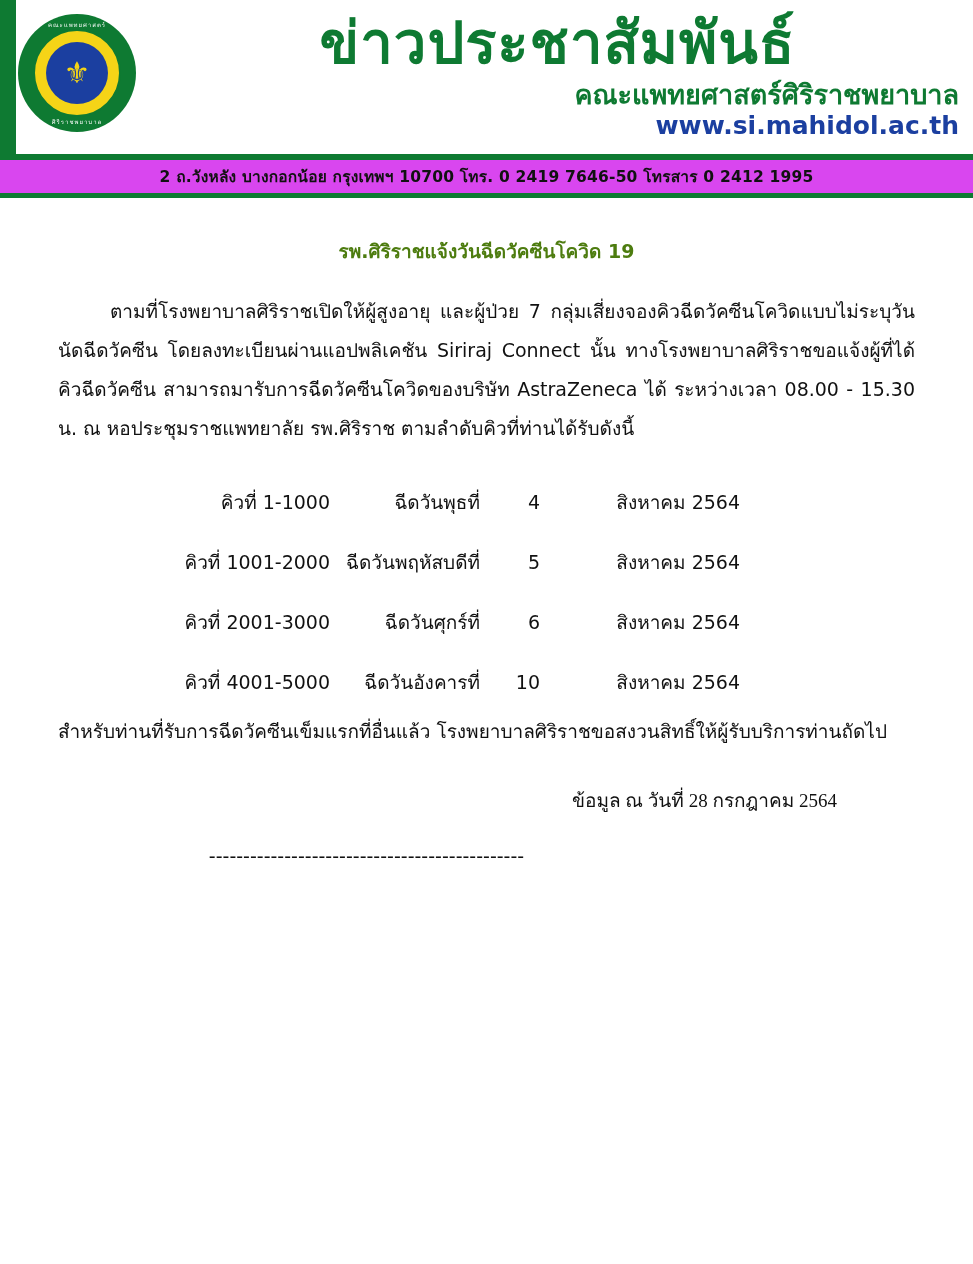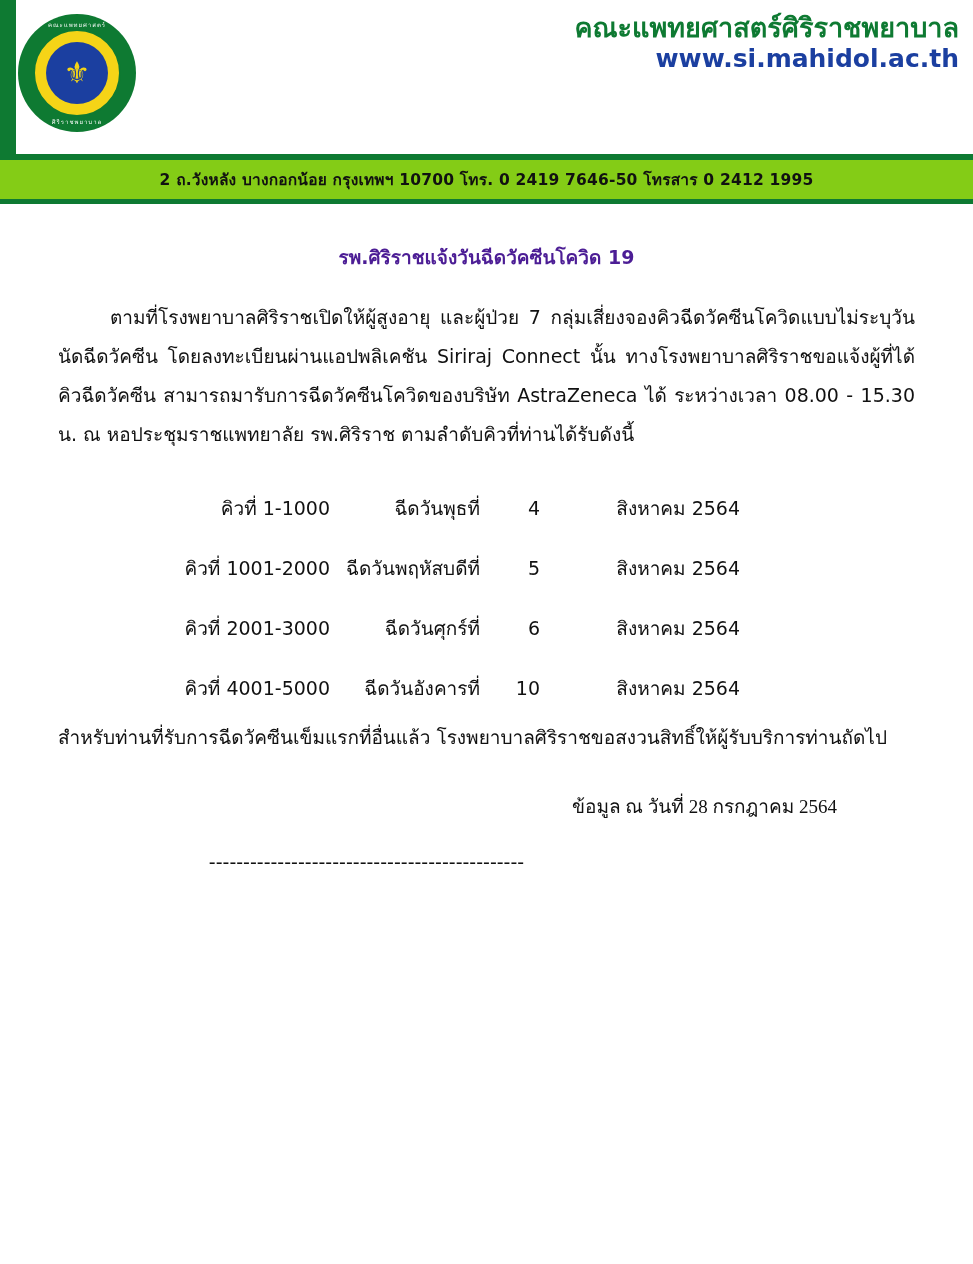--- a/index.html
+++ b/index.html
@@ -128,22 +128,22 @@
   .title-url {
     font-size: 25px;
     font-weight: bold;
     color: #1b3fa0;
     white-space: nowrap;
   }
 
   
   .addressbar {
     width: 973px;
-    height: 44px;
-    background: #84cc16;
+    height: 38px;
+    background: #d946ef;
     display: flex;
     align-items: center;
     justify-content: center;
     border-bottom: 5px solid #0e7a32;
     box-sizing: border-box;
   }
   .addressbar .addr-text {
     font-size: 15.5px;
     font-weight: bold;
     color: #111111;
@@ -154,21 +154,21 @@
   
   .doc {
     padding: 0 58px;
     box-sizing: border-box;
   }
   .doc-title {
     text-align: center;
     font-size: 19px;
     font-weight: bold;
     margin-top: 38px;
-    color: #4c1d95;
+    color: #4d7c0f;
   }
   .para {
     font-size: 19px;
     line-height: 2.05;
     margin-top: 26px;
     text-align: justify;
     text-justify: inter-word;
     color: #111111;
   }
   .para .indent {
@@ -229,20 +229,21 @@
         <div class="logo-core">⚜</div>
       </div>
     </div>
     <div class="logo-ring-text">
       <span class="ring-top">คณะแพทยศาสตร์</span>
       <span class="ring-bottom">ศิริราชพยาบาล</span>
     </div>
   </div>
 
   <div class="header-titles">
+    <div class="title-main">ข่าวประชาสัมพันธ์</div>
     <div class="title-row2">
       <div class="title-sub">คณะแพทยศาสตร์ศิริราชพยาบาล</div>
       <div class="title-url">www.si.mahidol.ac.th</div>
     </div>
   </div>
 </div>
 
 <div class="addressbar">
   <div class="addr-text">2 ถ.วังหลัง บางกอกน้อย กรุงเทพฯ 10700  โทร. 0 2419 7646-50  โทรสาร 0 2412 1995</div>
 </div>

